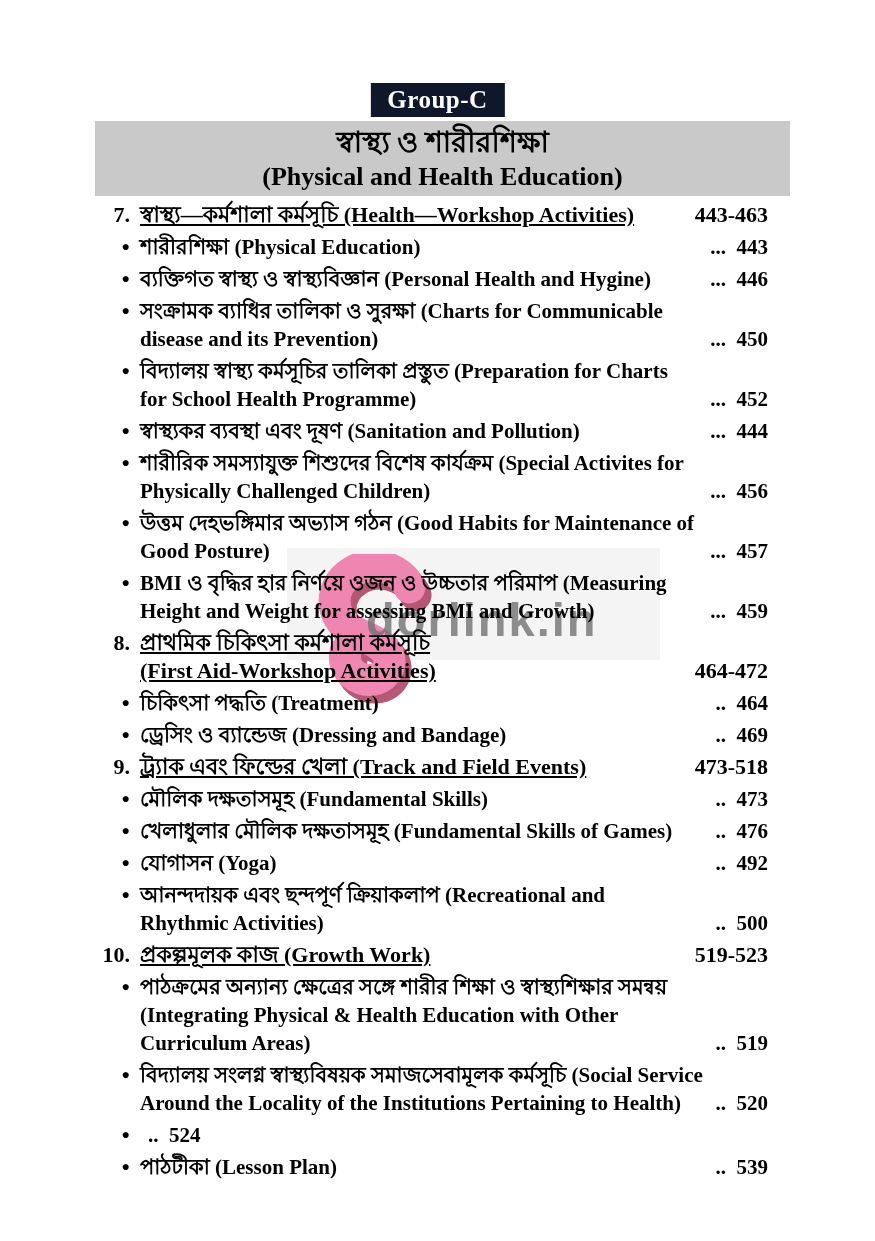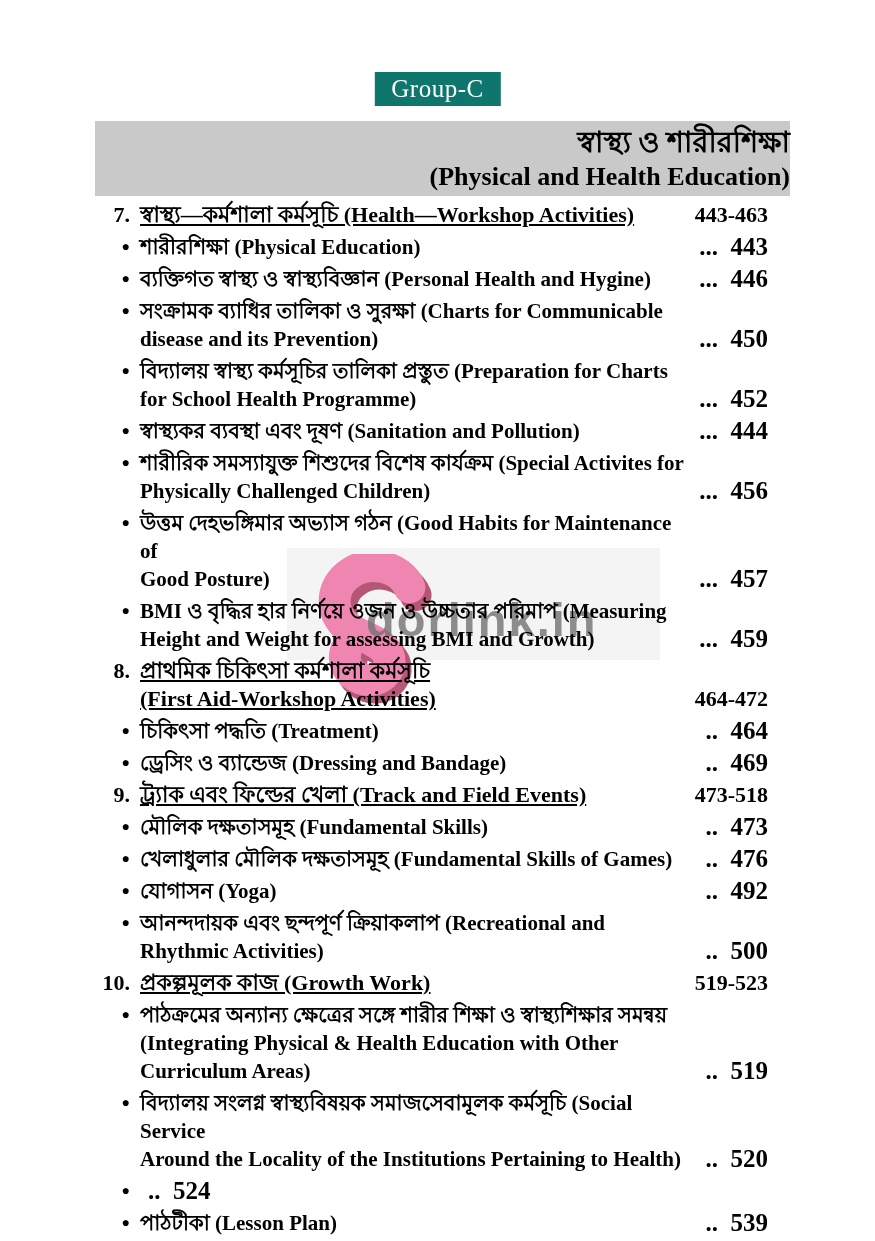--- a/index.html
+++ b/index.html
@@ -5,50 +5,50 @@
   html,body{margin:0;padding:0;background:#ffffff;}
   .page{
     position:relative;
     width:875px;height:1241px;
     background:#ffffff;
     font-family:"Liberation Serif", serif;
     font-weight:bold;color:#000;
     overflow:hidden;
   }
   .group-badge{
-    position:absolute;top:72px;left:50%;transform:translateX(-50%);
-    background:#0f766e;color:#fff;
-    font-size:25px;font-weight:normal;
+    position:absolute;top:83px;left:50%;transform:translateX(-50%);
+    background:#0f172a;color:#fff;
+    font-size:25px;font-weight:bold;
     padding:3px 17px;letter-spacing:0.5px;
     z-index:2;
   }
   .section-band{
     position:absolute;top:121px;left:95px;width:695px;
-    background:#c9c9c9;text-align:right;
+    background:#c9c9c9;text-align:center;
     padding:3px 0 4px;z-index:2;
   }
   .band-bn{font-size:29px;line-height:37px;}
   .band-en{font-size:26px;line-height:31px;}
   .toc{
     position:absolute;top:201px;left:100px;width:668px;
     z-index:1;
   }
   .row{display:flex;margin-bottom:4px;}
   .marker{
     flex:none;width:40px;box-sizing:border-box;
     text-align:right;padding-right:10px;
     font-size:22px;line-height:28px;
   }
   .row.topic .marker{font-size:14px;line-height:28px;}
   .text{flex:1;min-width:0;}
   .line{font-size:21px;line-height:28px;}
   .row.chapter .line{font-size:22px;text-decoration:underline;}
   .pageref{
     flex:none;align-self:flex-end;
-    font-size:25px;line-height:28px;
+    font-size:21px;line-height:28px;
     white-space:nowrap;padding-left:8px;
   }
   .row.chapter .pageref{font-size:22px;}
   
   .watermark{position:absolute;left:0;top:0;width:100%;height:100%;z-index:0;pointer-events:none;}
   .wm-backdrop{
     position:absolute;left:287px;top:548px;width:373px;height:112px;
     background:rgba(185,185,185,0.16);
   }
   .wm-logo{position:absolute;left:278px;top:554px;width:190px;height:152px;}

